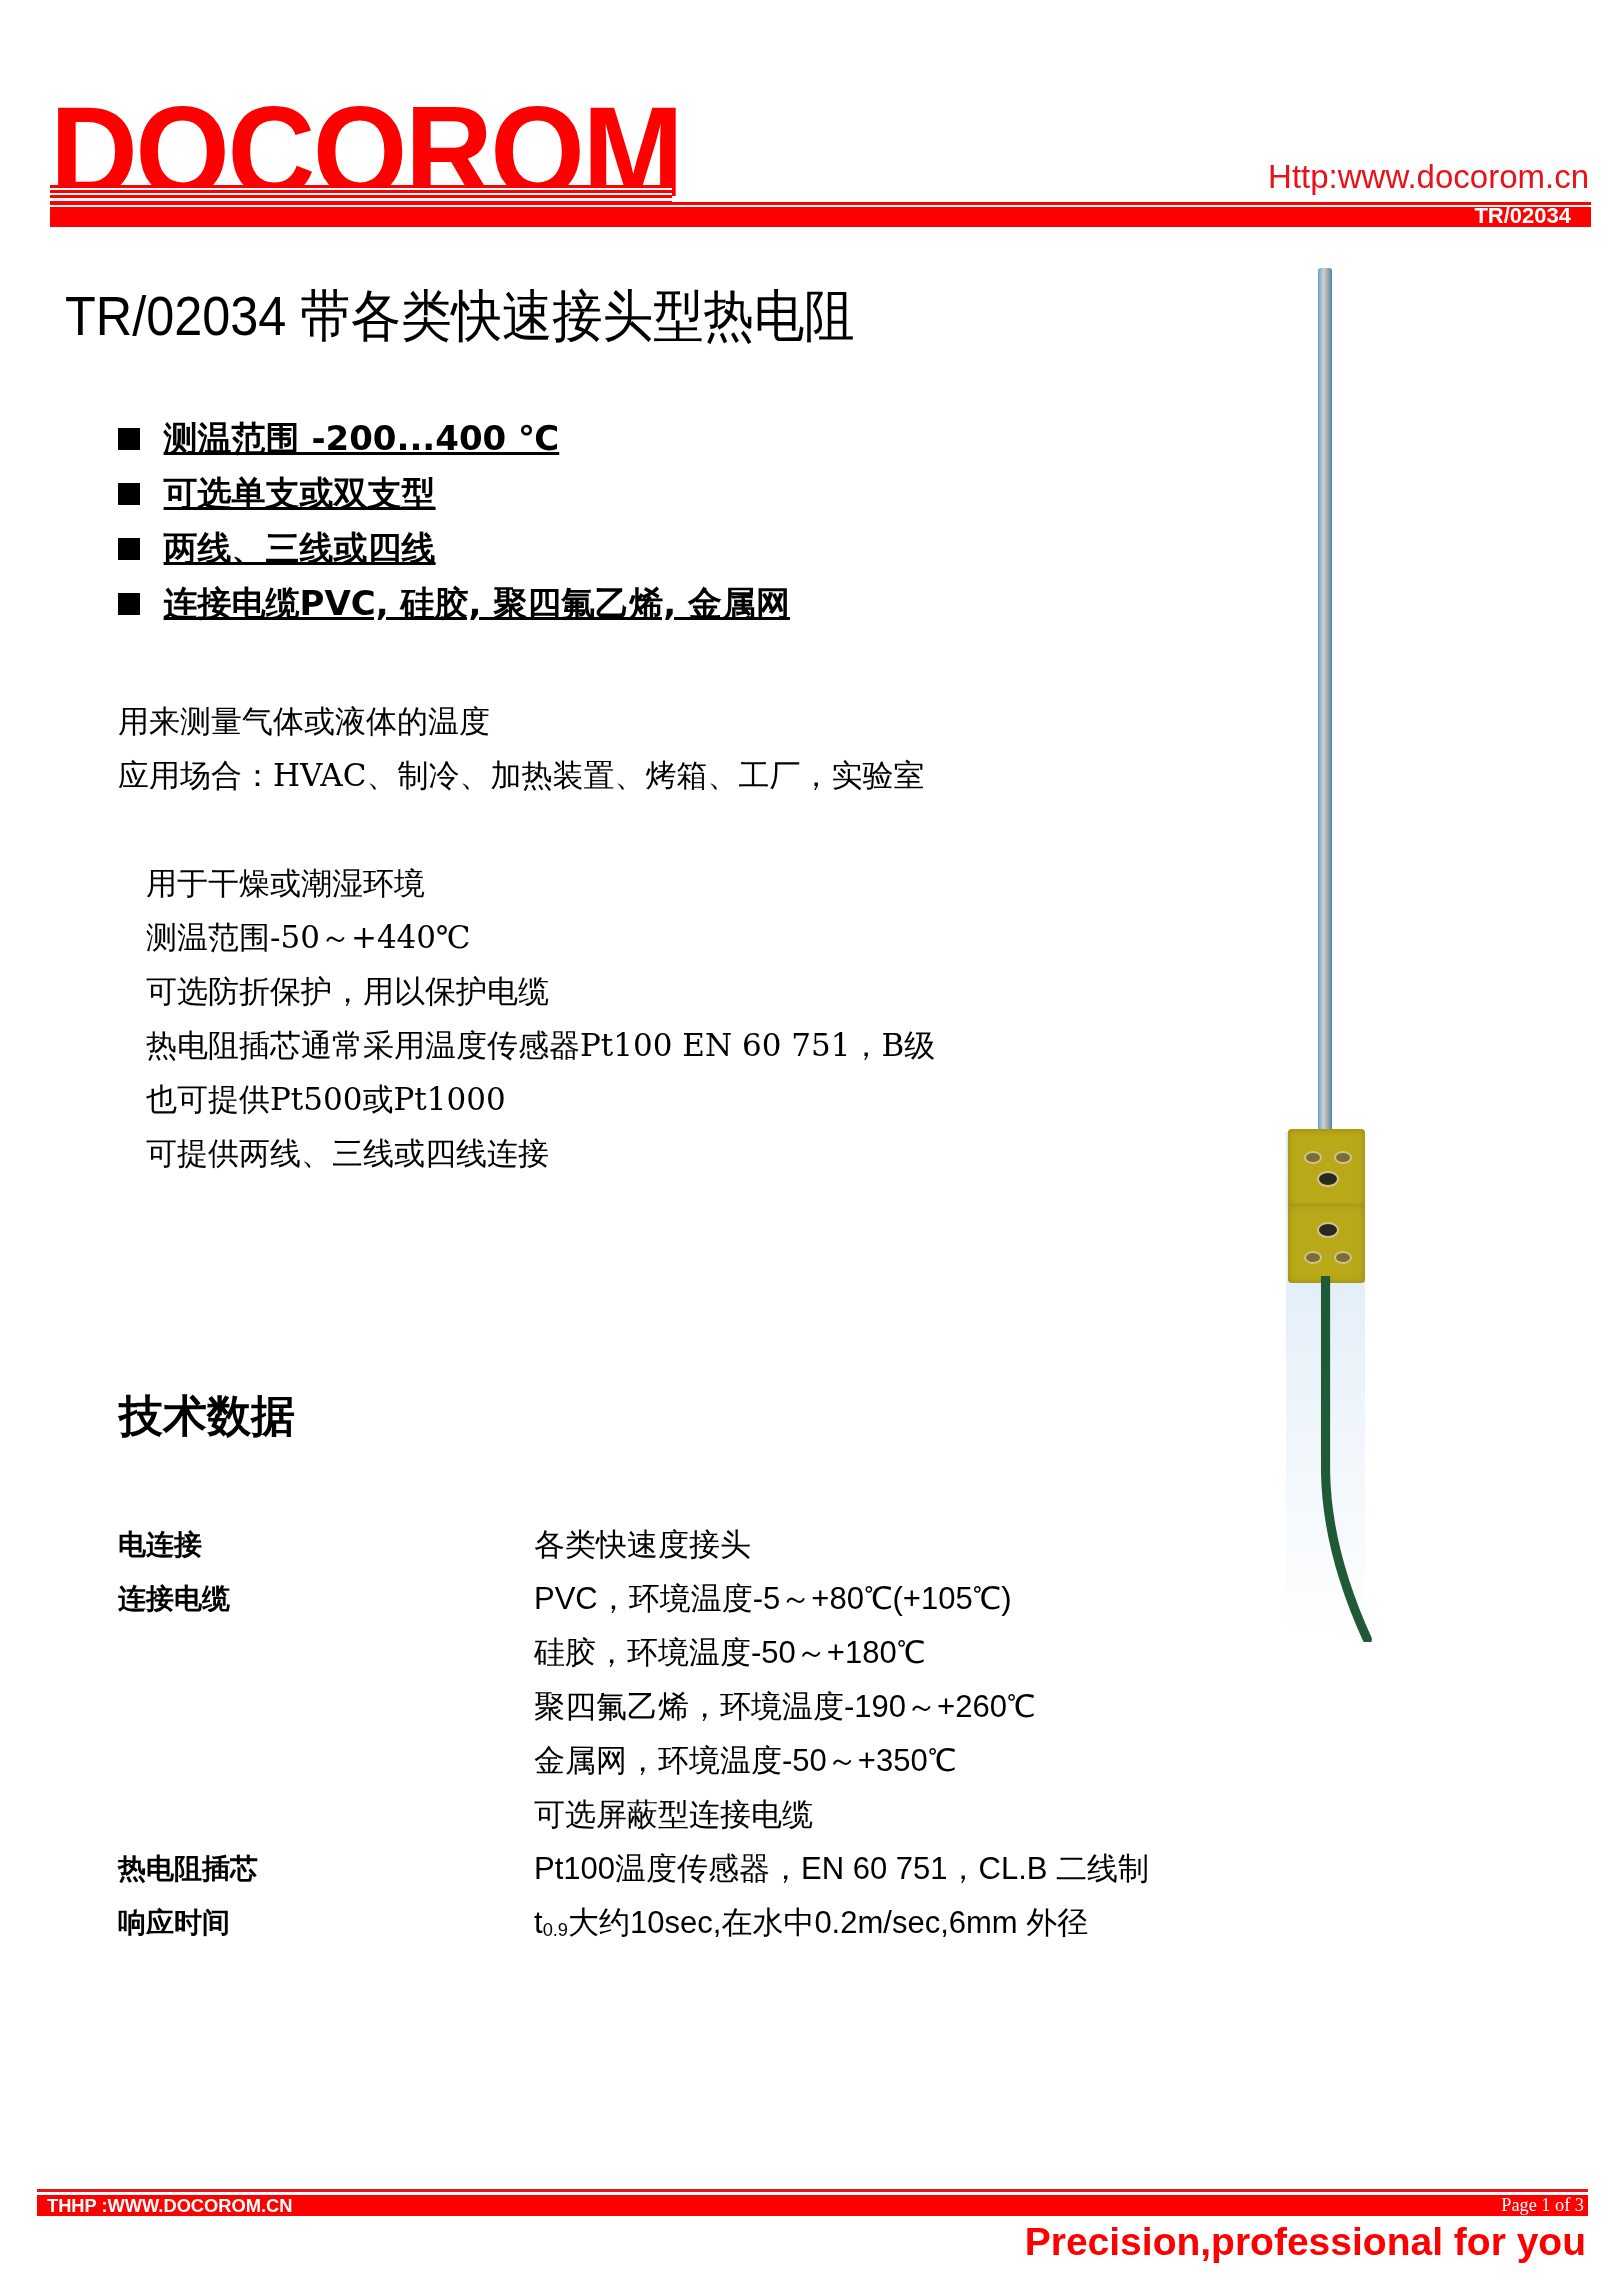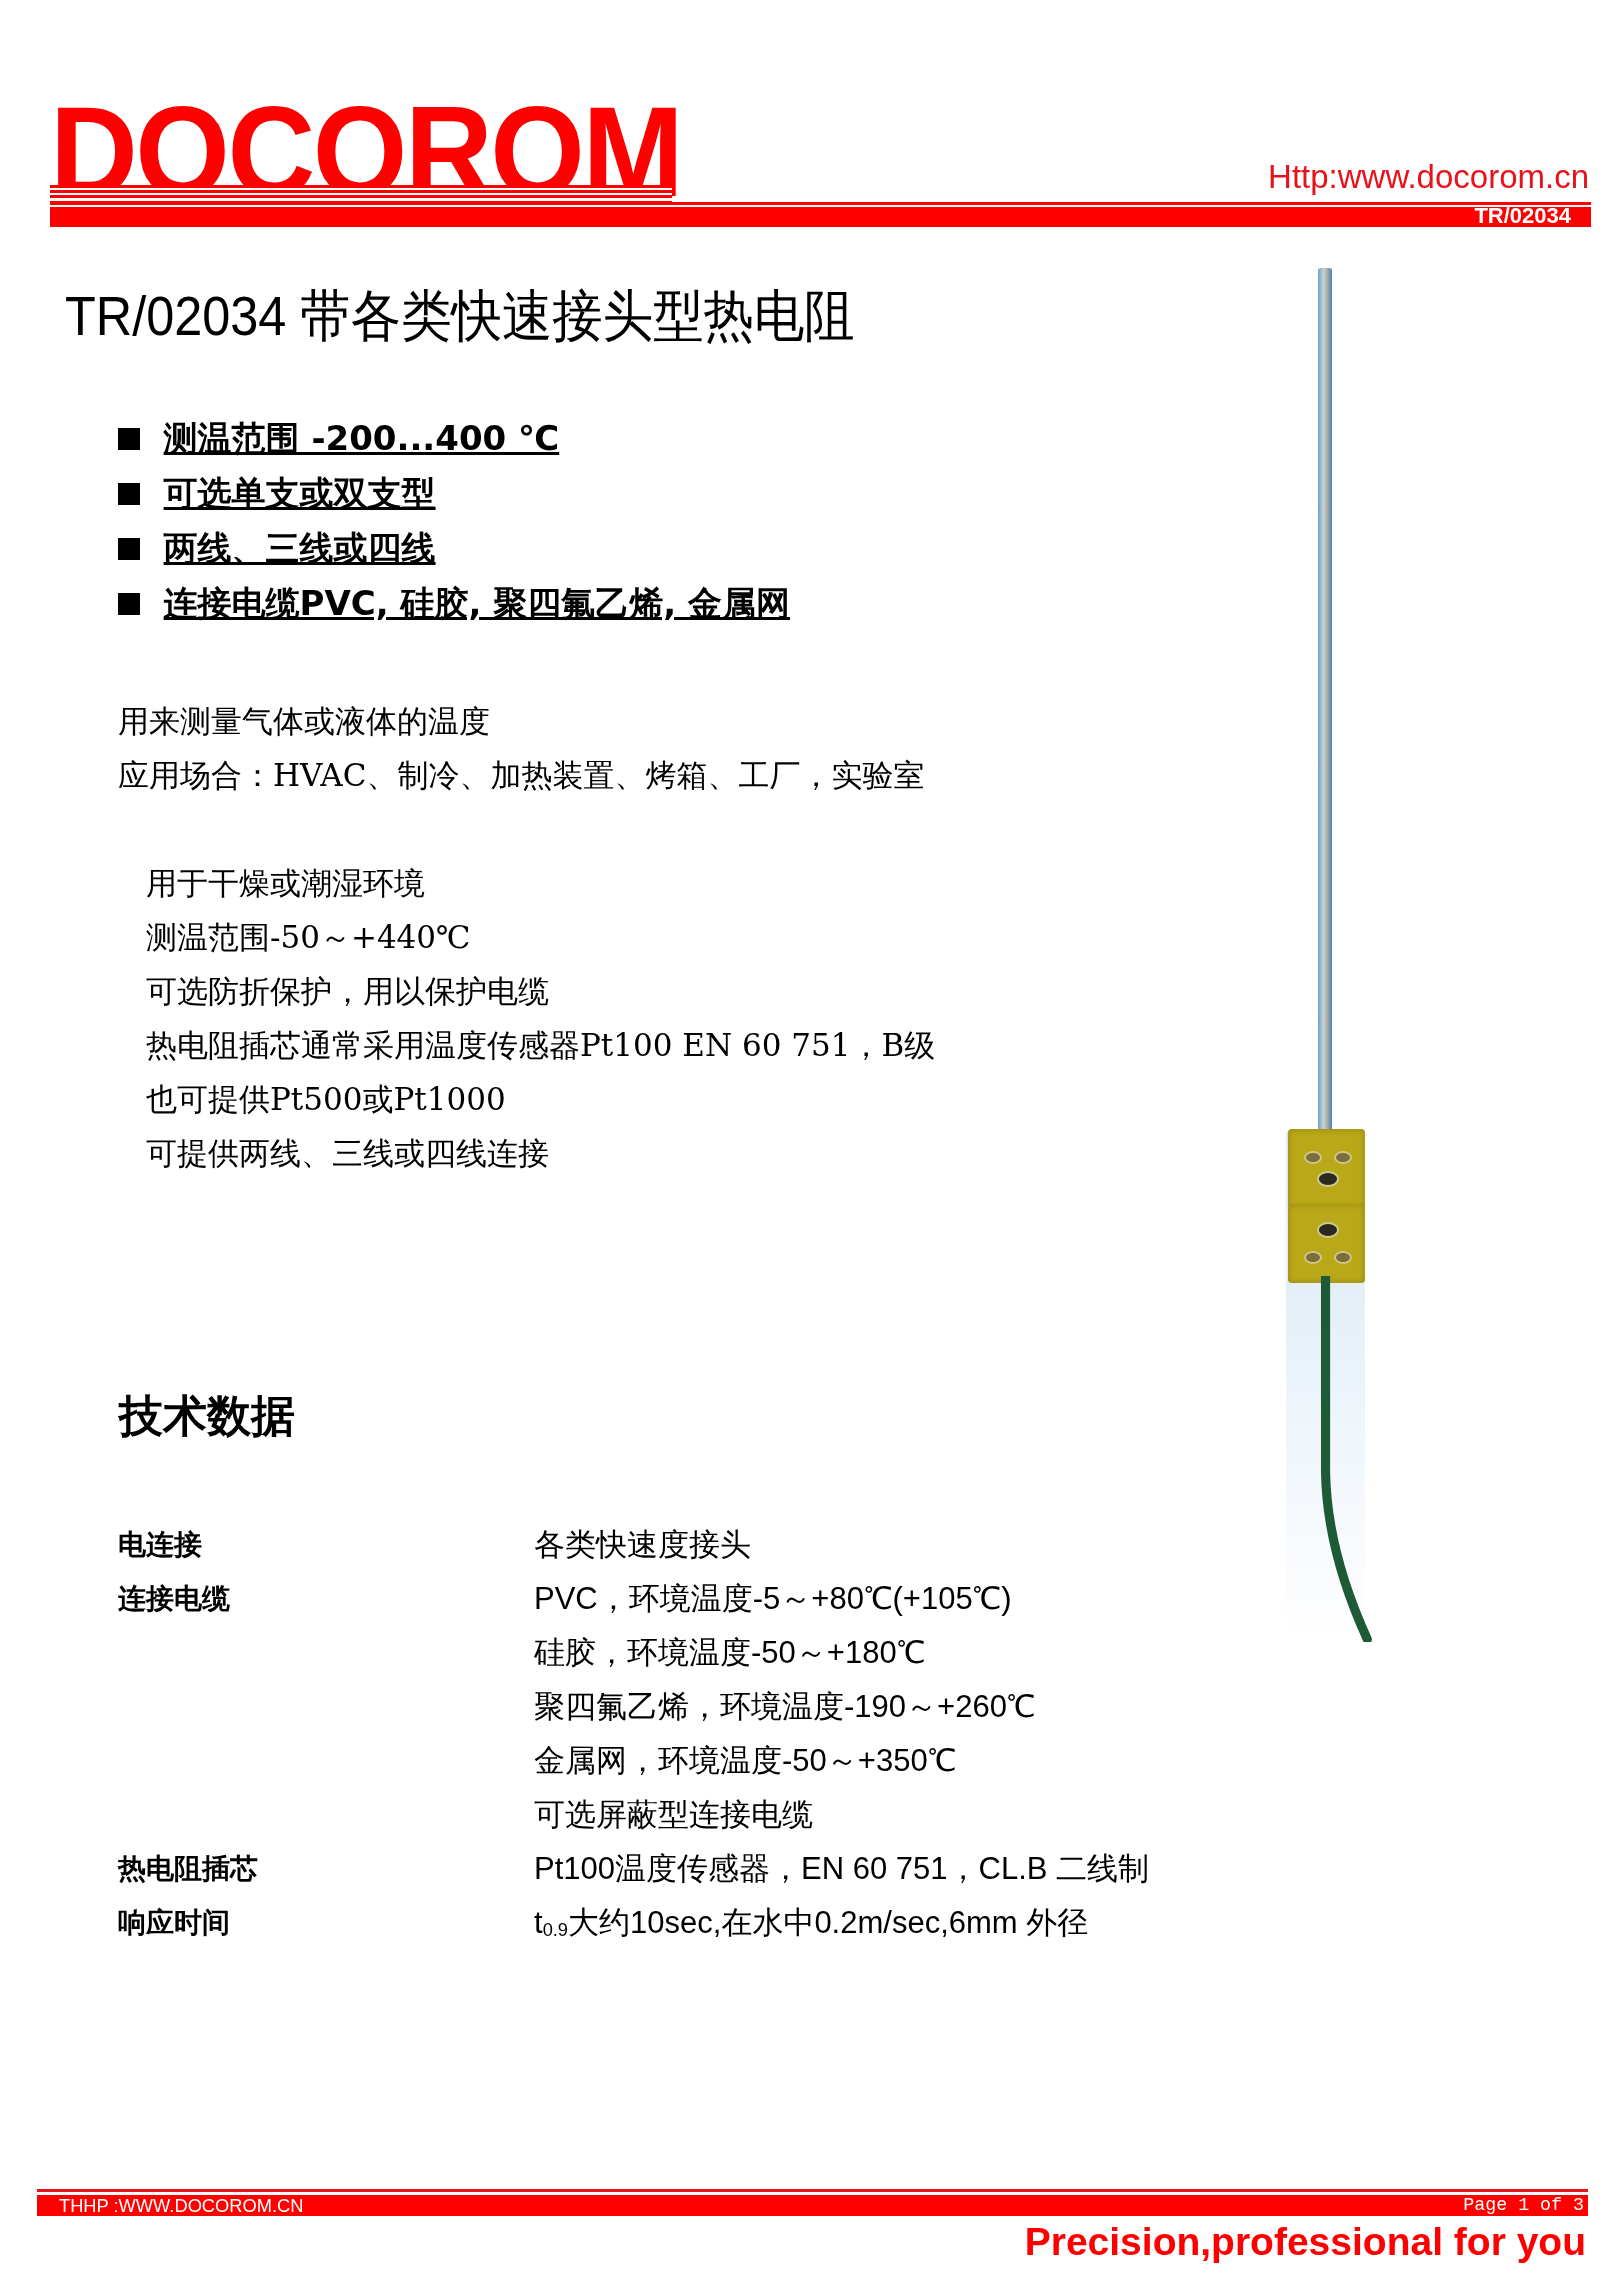--- a/index.html
+++ b/index.html
@@ -60,23 +60,23 @@
   .pin { position:absolute; width:14.4px; height:9.2px; border-radius:50%;
          background:#7a6e3a; border:2px solid #cfc68a; }
   .pin-center { width:18.3px; height:11.8px; background:#2a2a20; }
   .conn-gap { left:1302px; top:1208px; width:50px; height:13px;
     background:linear-gradient(to right,#b0b0b0,#e6e6e6,#b0b0b0); }
   .cable { left:1315px; top:1276px; width:59px; height:366px; }
 
   
   .footer-thin { left:37px; top:2189px; width:1551px; height:3.3px; background:#e8121b; }
   .footer-bar { left:37px; top:2195px; width:1551px; height:21px; background:#ff0000; }
-  .footer-left { left:59px; top:2195px; font-family:"Liberation Sans", sans-serif; font-weight:normal;
+  .footer-left { left:47px; top:2195px; font-family:"Liberation Sans", sans-serif; font-weight:bold;
                  font-size:18.3px; line-height:21px; color:#fff; white-space:nowrap; }
-  .footer-right { right:39px; top:2195px; font-family:Liberation Mono, monospace;
+  .footer-right { right:39px; top:2195px; font-family:Liberation Serif, serif;
                   font-size:18.3px; line-height:21px; color:#fff; white-space:nowrap; }
   .slogan { right:37px; top:2220px; font-family:"Liberation Sans", sans-serif; font-weight:bold;
             font-size:39px; color:#ff0000; white-space:nowrap; }
 </style>
 </head>
 <body>
 
 <div class="abs logo">
   <span class="logo-text">DOCOROM</span>
 </div>

